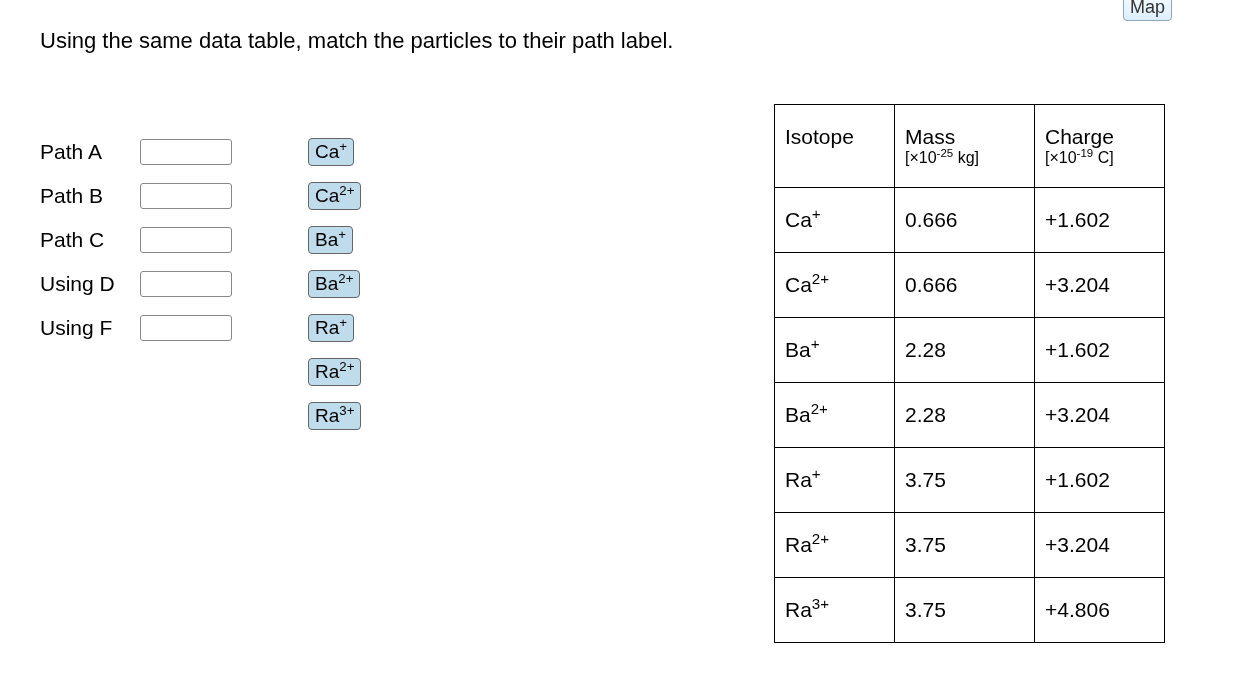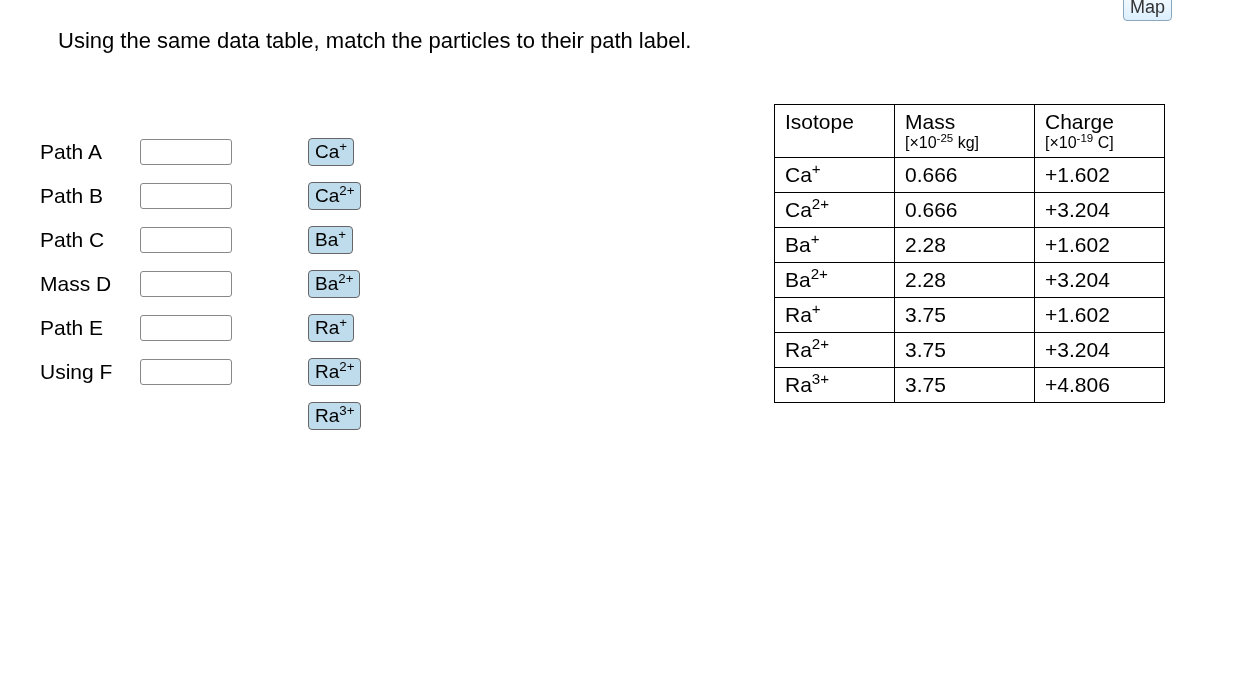--- a/index.html
+++ b/index.html
@@ -26,21 +26,20 @@
       padding: 2px 6px;
       font-size: 18px;
       color: #333;
       cursor: pointer;
     }
     .prompt {
       position: absolute;
       left: 40px;
       top: 28px;
       font-size: 22px;
-      margin-left: 18px;
     }
     .paths-col {
       position: absolute;
       left: 40px;
       top: 130px;
     }
     .path-row {
       display: flex;
       align-items: center;
       height: 44px;
@@ -81,21 +80,21 @@
     }
     .data-table {
       position: absolute;
       left: 774px;
       top: 104px;
       border-collapse: collapse;
       font-size: 21px;
     }
     .data-table th, .data-table td {
       border: 1px solid #000;
-      padding: 5px 10px;
+      padding: 20px 10px;
       text-align: left;
       vertical-align: top;
       font-weight: normal;
     }
     .data-table th.col-iso, .data-table td.col-iso { width: 120px; }
     .data-table th.col-mass, .data-table td.col-mass { width: 140px; }
     .data-table th.col-charge, .data-table td.col-charge { width: 130px; }
     .unit-sub {
       display: block;
       font-size: 16px;
@@ -119,25 +118,21 @@
       </div>
       <div class="path-row">
         <div class="path-label">Path B</div>
         <div class="drop-slot"></div>
       </div>
       <div class="path-row">
         <div class="path-label">Path C</div>
         <div class="drop-slot"></div>
       </div>
       <div class="path-row">
-        <div class="path-label">Mass D</div>
-        <div class="drop-slot"></div>
-      </div>
-      <div class="path-row">
-        <div class="path-label">Path E</div>
+        <div class="path-label">Using D</div>
         <div class="drop-slot"></div>
       </div>
       <div class="path-row">
         <div class="path-label">Using F</div>
         <div class="drop-slot"></div>
       </div>
     </div>
 
   <div class="tokens-col" id="tokens-col">
       <div><div class="token"><span>Ca</span><sup>+</sup></div></div>

